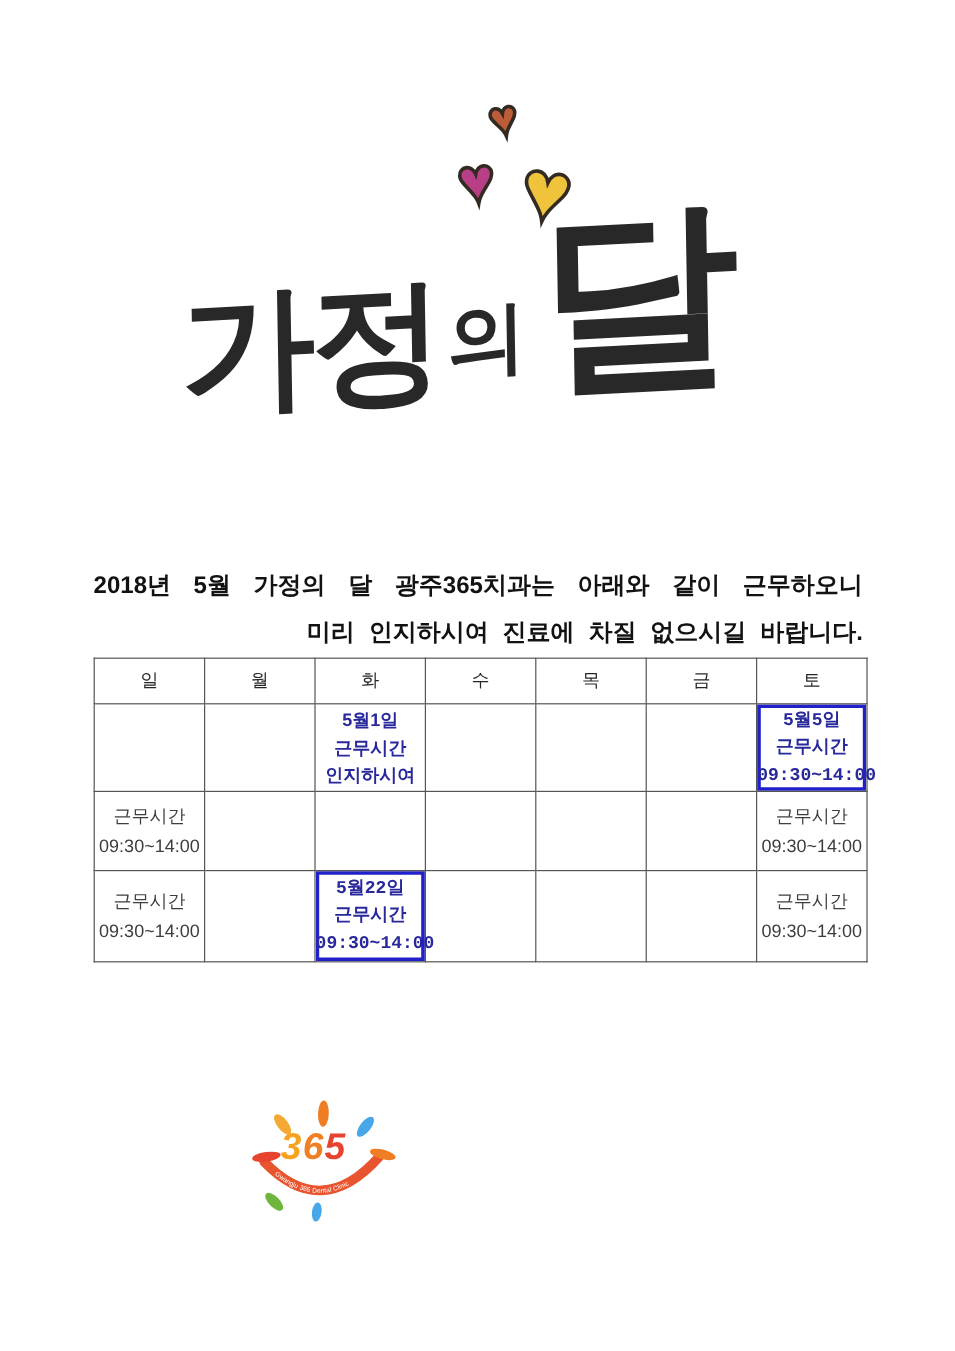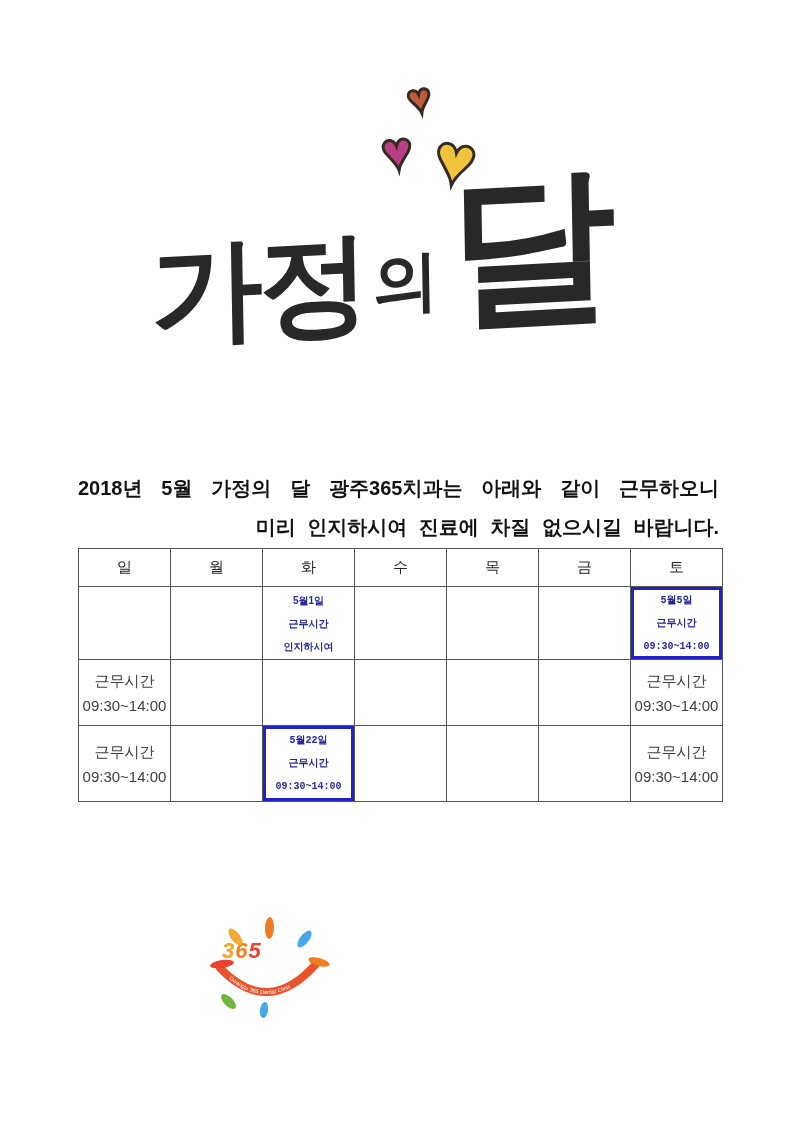--- a/index.html
+++ b/index.html
@@ -24,31 +24,31 @@
   .notice .l2{text-align:right;}
 
   
   table.cal{position:absolute;left:78px;top:548px;width:645px;border-collapse:collapse;table-layout:fixed;}
   table.cal th,table.cal td{border:1px solid #555555;padding:0;vertical-align:middle;text-align:center;}
   table.cal th{height:37px;font-size:15px;font-weight:normal;color:#262626;}
   table.cal tr.r0 td{height:72px;}
   table.cal tr.r1 td{height:73px;}
   table.cal tr.r2 td{height:65px;}
   table.cal tr.r3 td{height:75px;}
-  td.cell-highlight,td.cell-highlight-box{color:#28289c;font-weight:bold;font-size:10px;}
+  td.cell-highlight,td.cell-highlight-box{color:#28289c;font-weight:bold;font-size:15px;}
   td.cell-highlight-box{box-shadow:inset 0 0 0 3px #2121cc;font-family:Liberation Mono, monospace;}
   td.cell-normal{color:#3e3e3e;font-size:15px;font-weight:normal;}
   td .ln{line-height:23px;}
   td.cell-normal .ln{line-height:25px;}
 
   
   .footer-logo{position:absolute;left:214px;top:918px;width:380px;height:104px;}
   .mark{position:absolute;left:0;top:0;width:114px;height:104px;}
   .petal{position:absolute;border-radius:50%/50%;}
-  .mark-num{position:absolute;left:8px;top:20px;font-size:22px;font-weight:bold;font-style:italic;
+  .mark-num{position:absolute;left:20px;top:20px;font-size:31px;font-weight:bold;font-style:italic;
             letter-spacing:1px;
             text-shadow:-1px -1px 0 #fff,1px -1px 0 #fff,-1px 1px 0 #fff,1px 1px 0 #fff;}
   .mark-arc{position:absolute;left:-2px;top:44px;}
   .wordmark{position:absolute;left:122px;top:16px;font-size:47px;font-weight:bold;color:#2e2e2e;
             letter-spacing:1px;white-space:nowrap;line-height:1;}
   .wordmark .digits{font-size:50px;letter-spacing:0;}
 </style>
 </head>
 <body>
 

